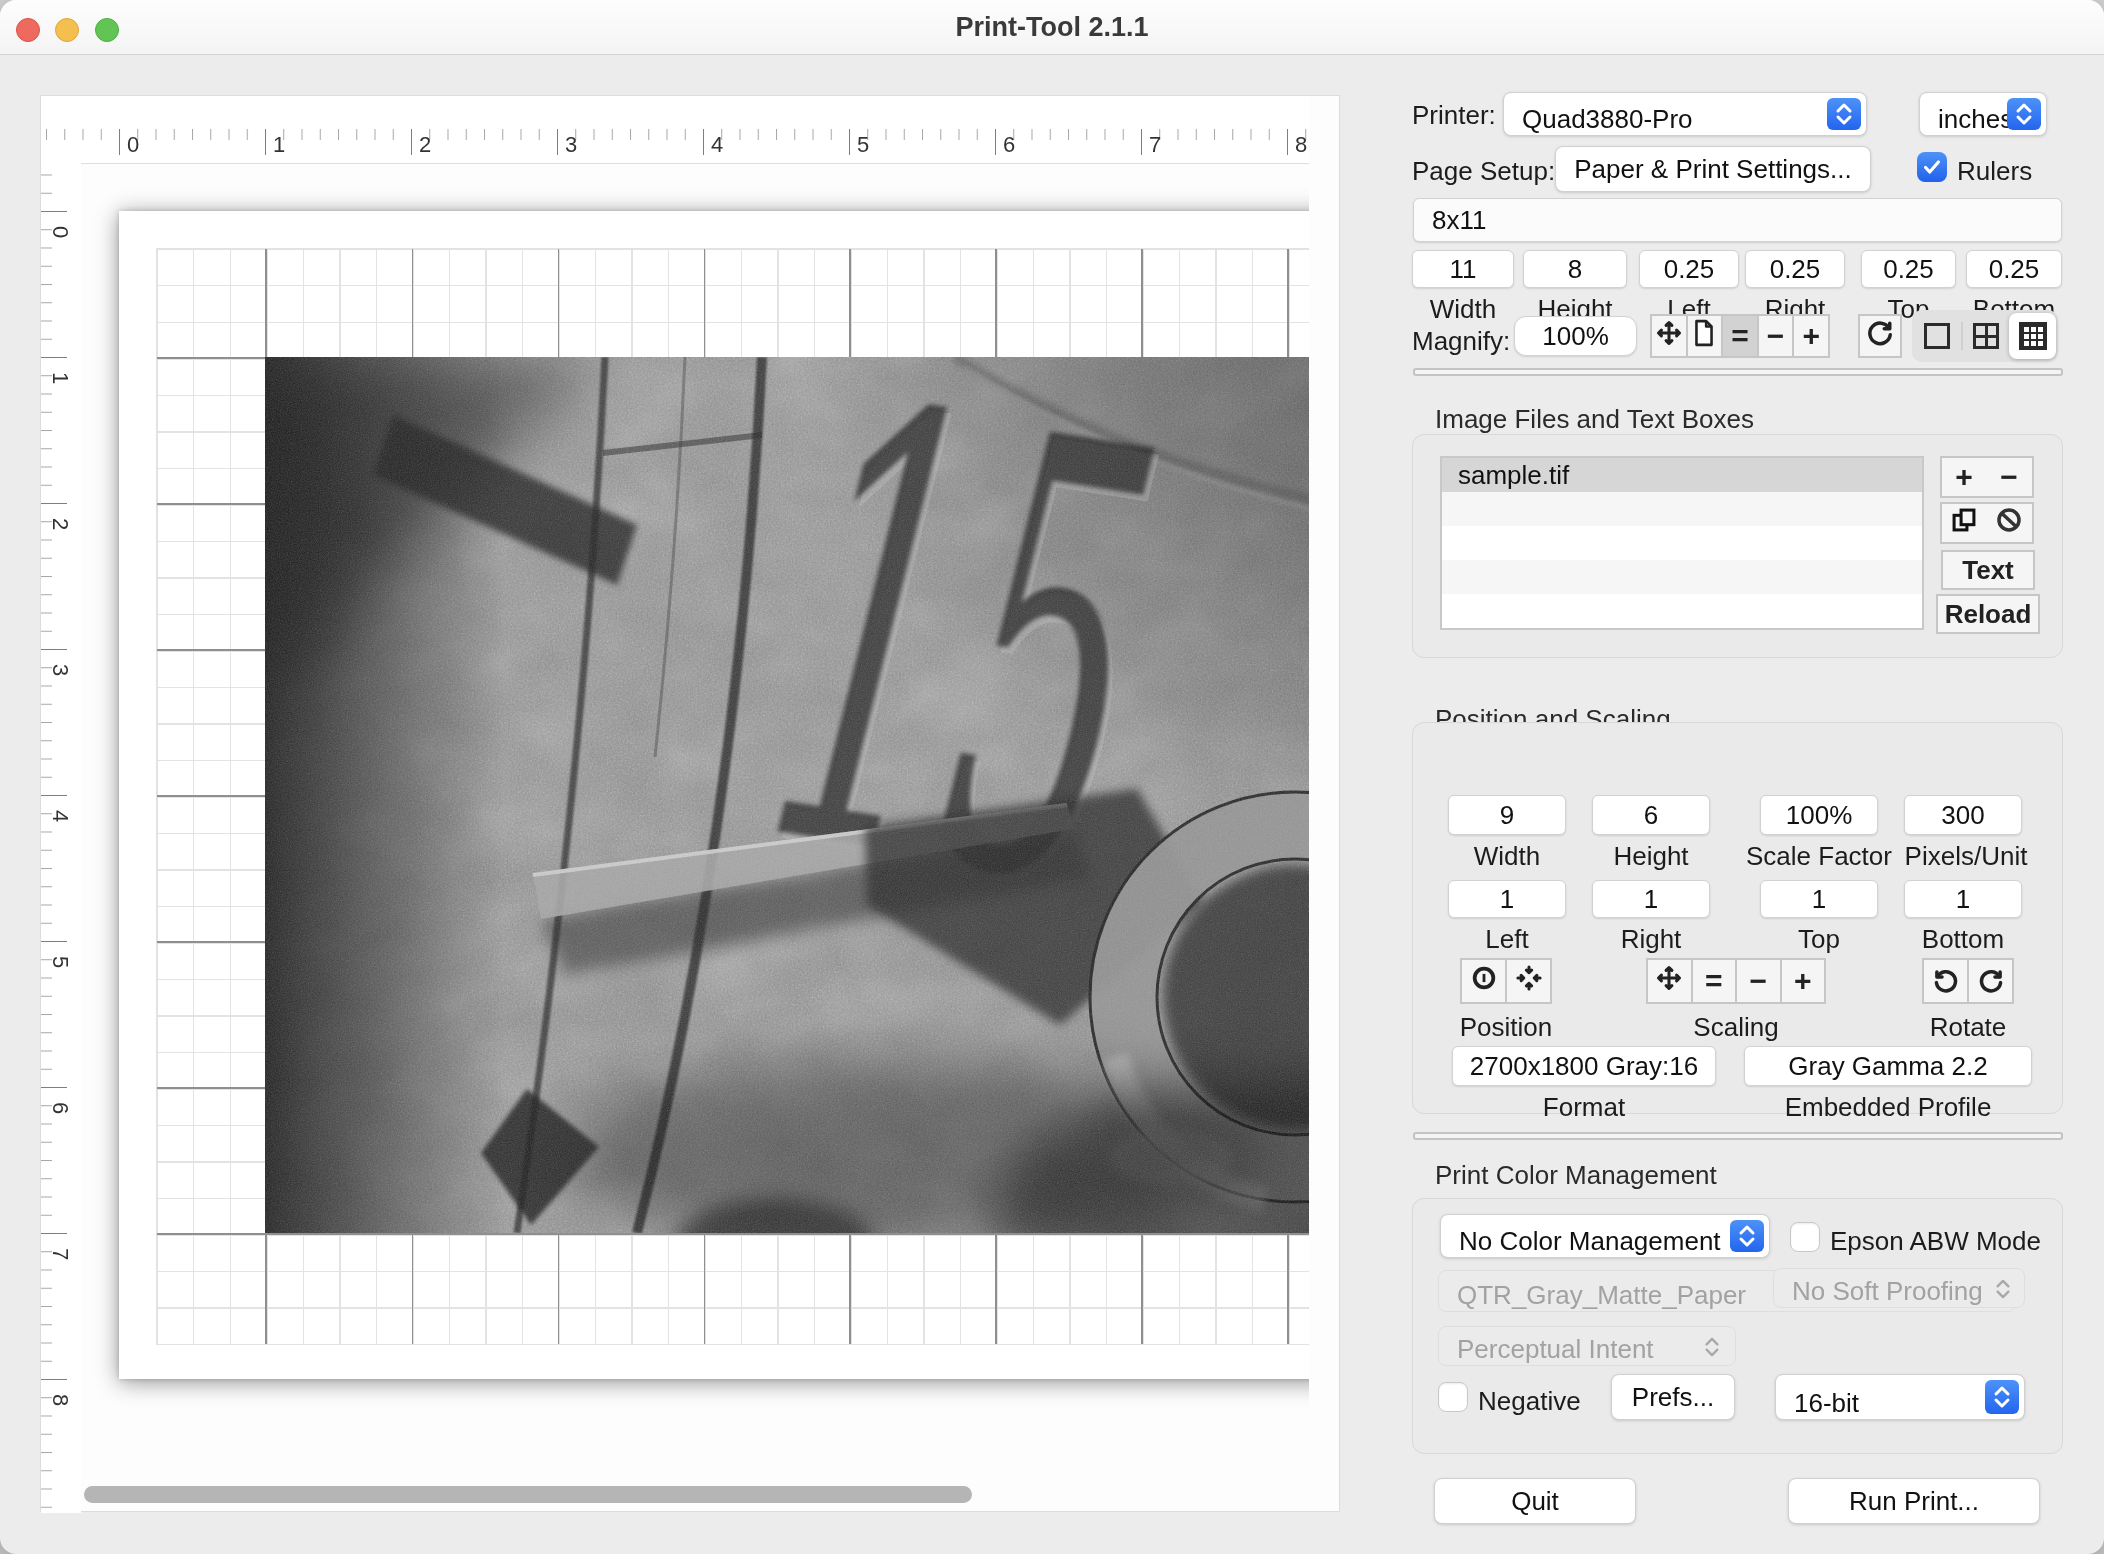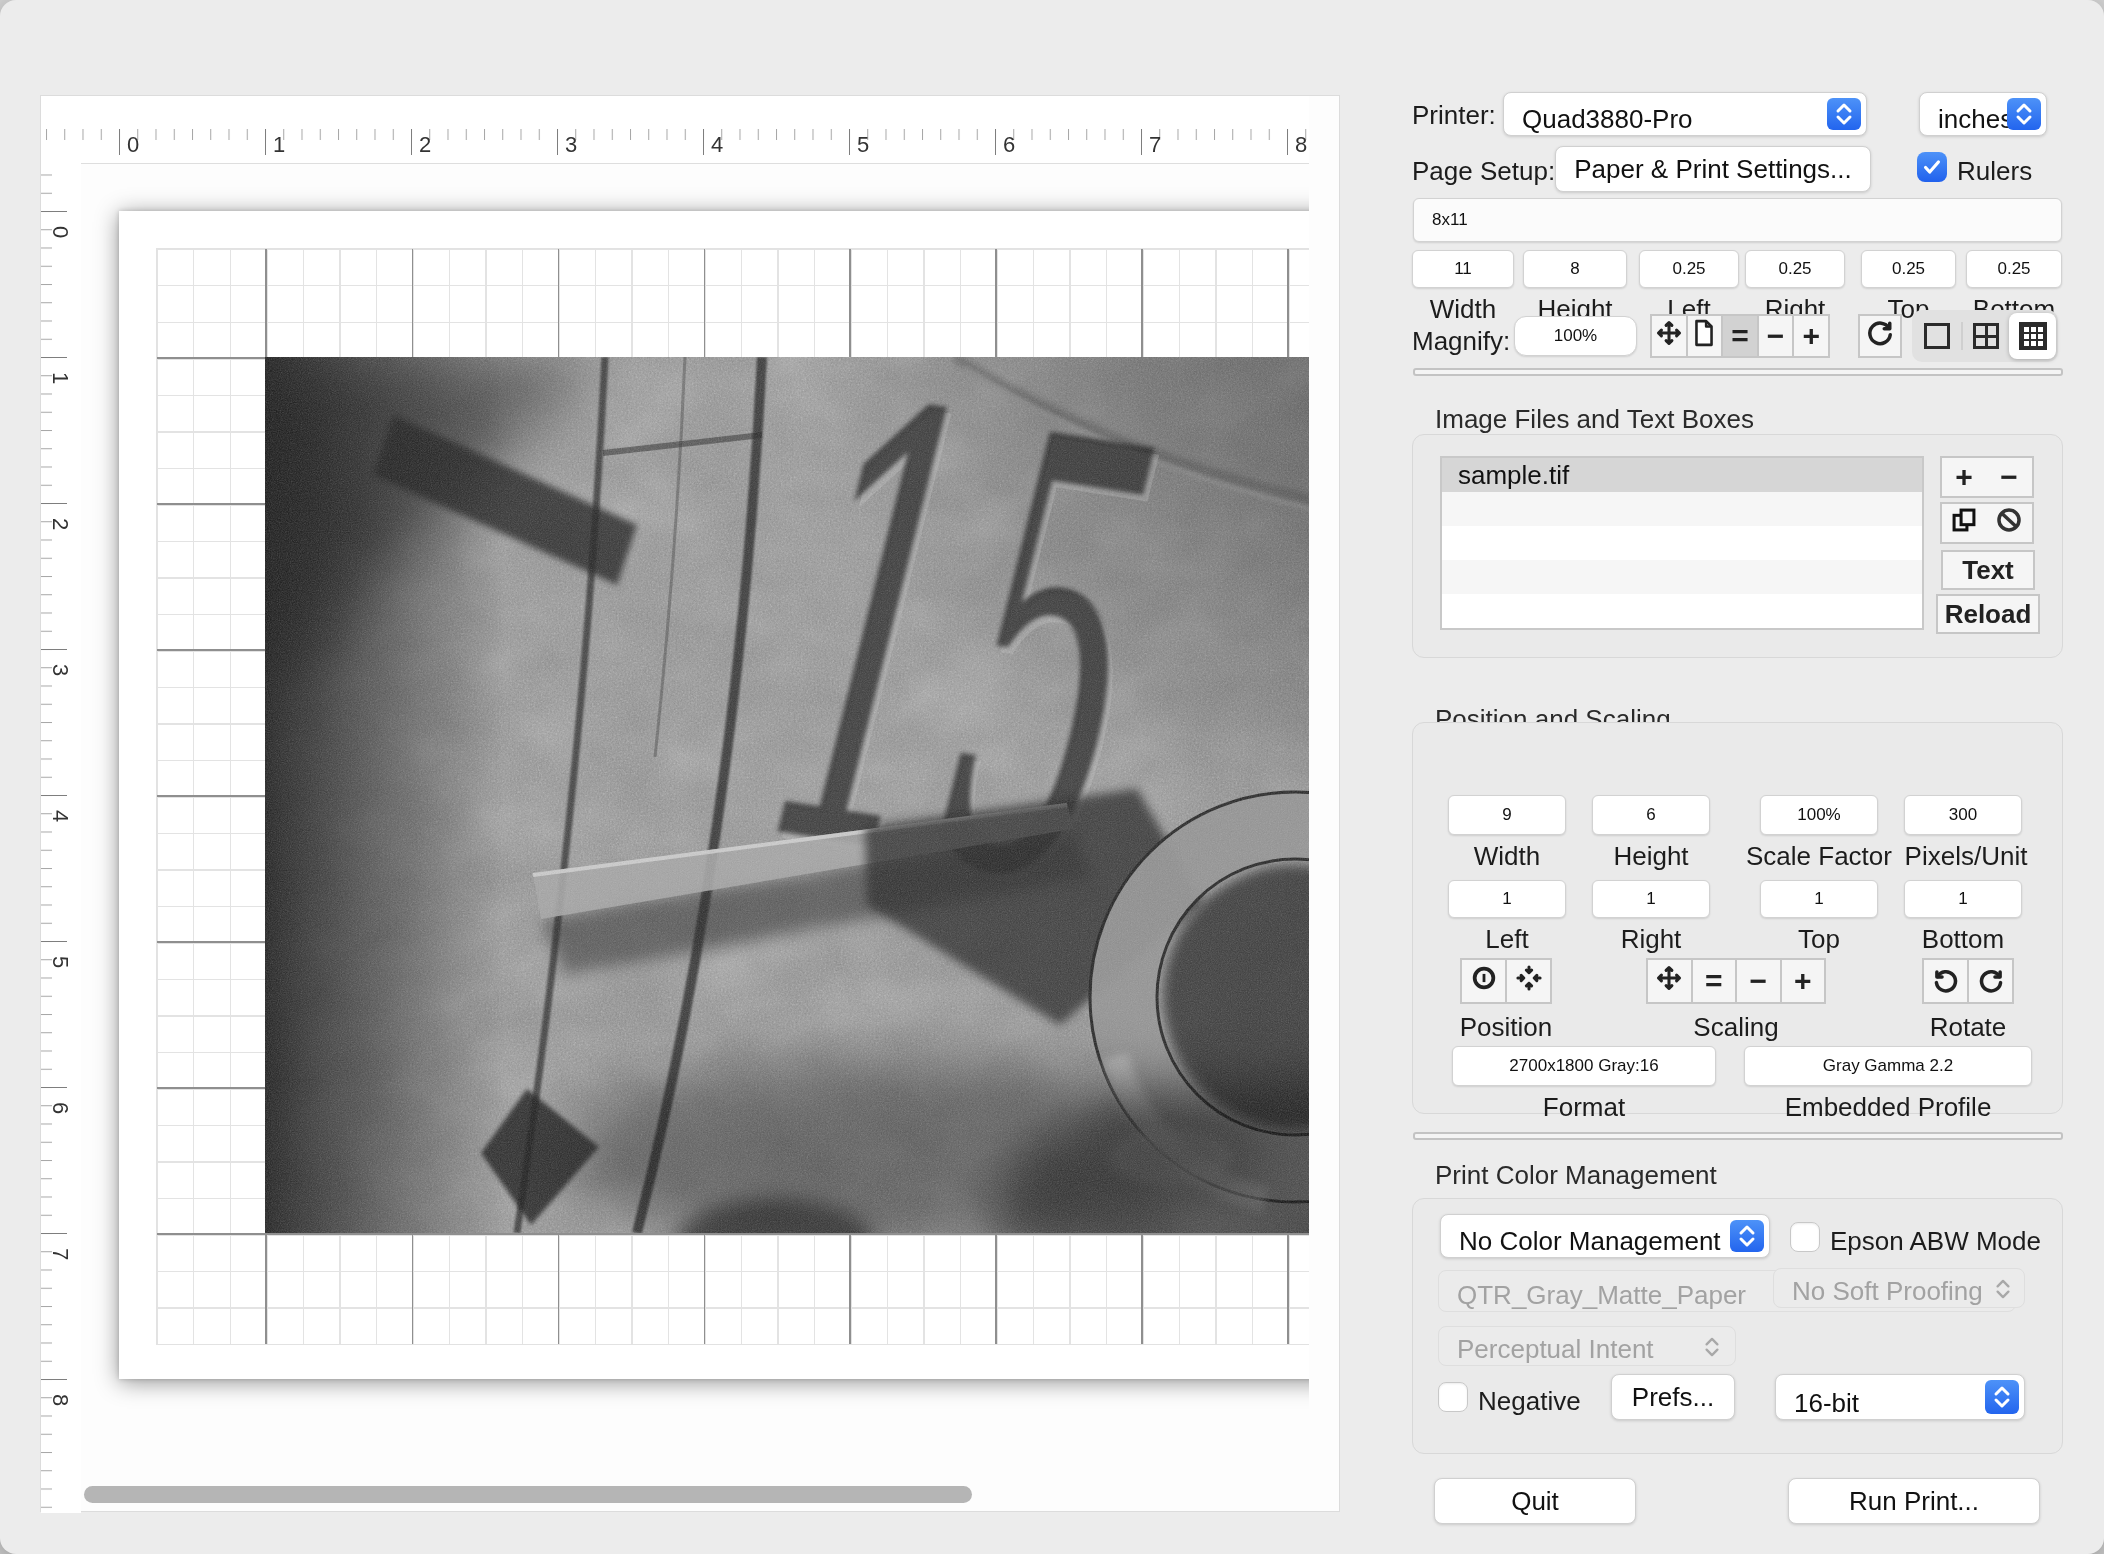--- a/index.html
+++ b/index.html
@@ -22,21 +22,21 @@
     background-image:
       repeating-linear-gradient(to right, rgba(0,0,0,0) 0px, rgba(0,0,0,0) 108.5px, #8f8f8f 108.5px, #8f8f8f 110.5px, rgba(0,0,0,0) 110.5px, rgba(0,0,0,0) 146px),
       repeating-linear-gradient(to bottom, rgba(0,0,0,0) 0px, rgba(0,0,0,0) 108.5px, #8f8f8f 108.5px, #8f8f8f 110.5px, rgba(0,0,0,0) 110.5px, rgba(0,0,0,0) 146px),
       repeating-linear-gradient(to right, #e3e3e3 0 1px, rgba(0,0,0,0) 1px 36.5px),
       repeating-linear-gradient(to bottom, #e3e3e3 0 1px, rgba(0,0,0,0) 1px 36.5px);}
   #photo{position:absolute;left:146px;top:146px;width:1314px;height:876px;}
   #hscroll{position:absolute;left:43px;top:1390px;width:888px;height:17px;border-radius:9px;background:#b5b5b5;}
   
   .lbl{font-size:26px;color:#1c1c1c;white-space:nowrap;}
   .sec{font-size:26px;color:#2a2a2a;}
-  .fld{background:#fff;border:1px solid #d2d2d2;border-radius:6px;box-shadow:0 1px 2px rgba(0,0,0,.12);display:flex;align-items:center;justify-content:center;font-size:17px;color:#111;box-sizing:border-box;}
+  .fld{background:#fff;border:1px solid #d2d2d2;border-radius:6px;box-shadow:0 1px 2px rgba(0,0,0,.12);display:flex;align-items:center;justify-content:center;font-size:26px;color:#111;box-sizing:border-box;}
   .fld.left{justify-content:flex-start;padding-left:18px;background:#fbfbfb;}
   .btn{background:#fff;border:1px solid #d0d0d0;border-radius:8px;box-shadow:0 1px 3px rgba(0,0,0,.15);display:flex;align-items:center;justify-content:center;font-size:26px;color:#111;box-sizing:border-box;}
   .pop{background:#fff;border:1px solid #d0d0d0;border-radius:8px;box-shadow:0 1px 3px rgba(0,0,0,.15);display:flex;align-items:flex-end;font-size:26px;color:#111;padding-left:18px;box-sizing:border-box;}
   .pop .cap{position:absolute;right:5px;top:5px;bottom:5px;width:34px;border-radius:6px;background:linear-gradient(#4d92f8,#2365ee);display:flex;align-items:center;justify-content:center;}
   .pop.dis{background:#ebebeb;border-color:#dedede;box-shadow:none;color:#a2a2a2;}
   .dimlbl{position:absolute;font-size:26px;color:#1c1c1c;text-align:center;}
   .gbox{position:absolute;background:#eaeaea;border:1px solid #d8d8d8;border-radius:12px;box-sizing:border-box;}
   .hdiv{position:absolute;height:8px;background:#f4f4f4;border:2px solid #c3c3c3;border-radius:3px;box-sizing:border-box;}
   .cb{position:absolute;width:30px;height:30px;border-radius:8px;box-sizing:border-box;}
   .cb.on{background:linear-gradient(#4d92f8,#2161ed);display:flex;align-items:center;justify-content:center;}
@@ -54,20 +54,26 @@
   .lrow{flex:1;display:flex;align-items:center;padding-left:16px;font-size:26px;color:#111;}
   .lrow.sel{background:#d6d6d6;}
   .lrow.alt{background:#f6f6f6;}
   .icon-stroke{stroke:#222;fill:none;stroke-width:2.6;stroke-linecap:round;stroke-linejoin:round;}
 </style>
 </head>
 <body>
 
 <div id="win">
 
+  <div id="titlebar">
+    <div id="title">Print-Tool 2.1.1</div>
+    <div class="tl" style="left:16px;background:#ee6a5f;border:1px solid #dd5246;"></div>
+    <div class="tl" style="left:55px;background:#f5bf4f;border:1px solid #e0a63a;"></div>
+    <div class="tl" style="left:95px;background:#61c455;border:1px solid #4caf3f;"></div>
+  </div>
 
   <div id="canvas">
     <div id="viewport">
 
       <div id="page">
         <div id="grid"></div>
 
         <div id="photo">
           <svg width="1314" height="876" viewBox="0 0 1314 876">
             <defs>

